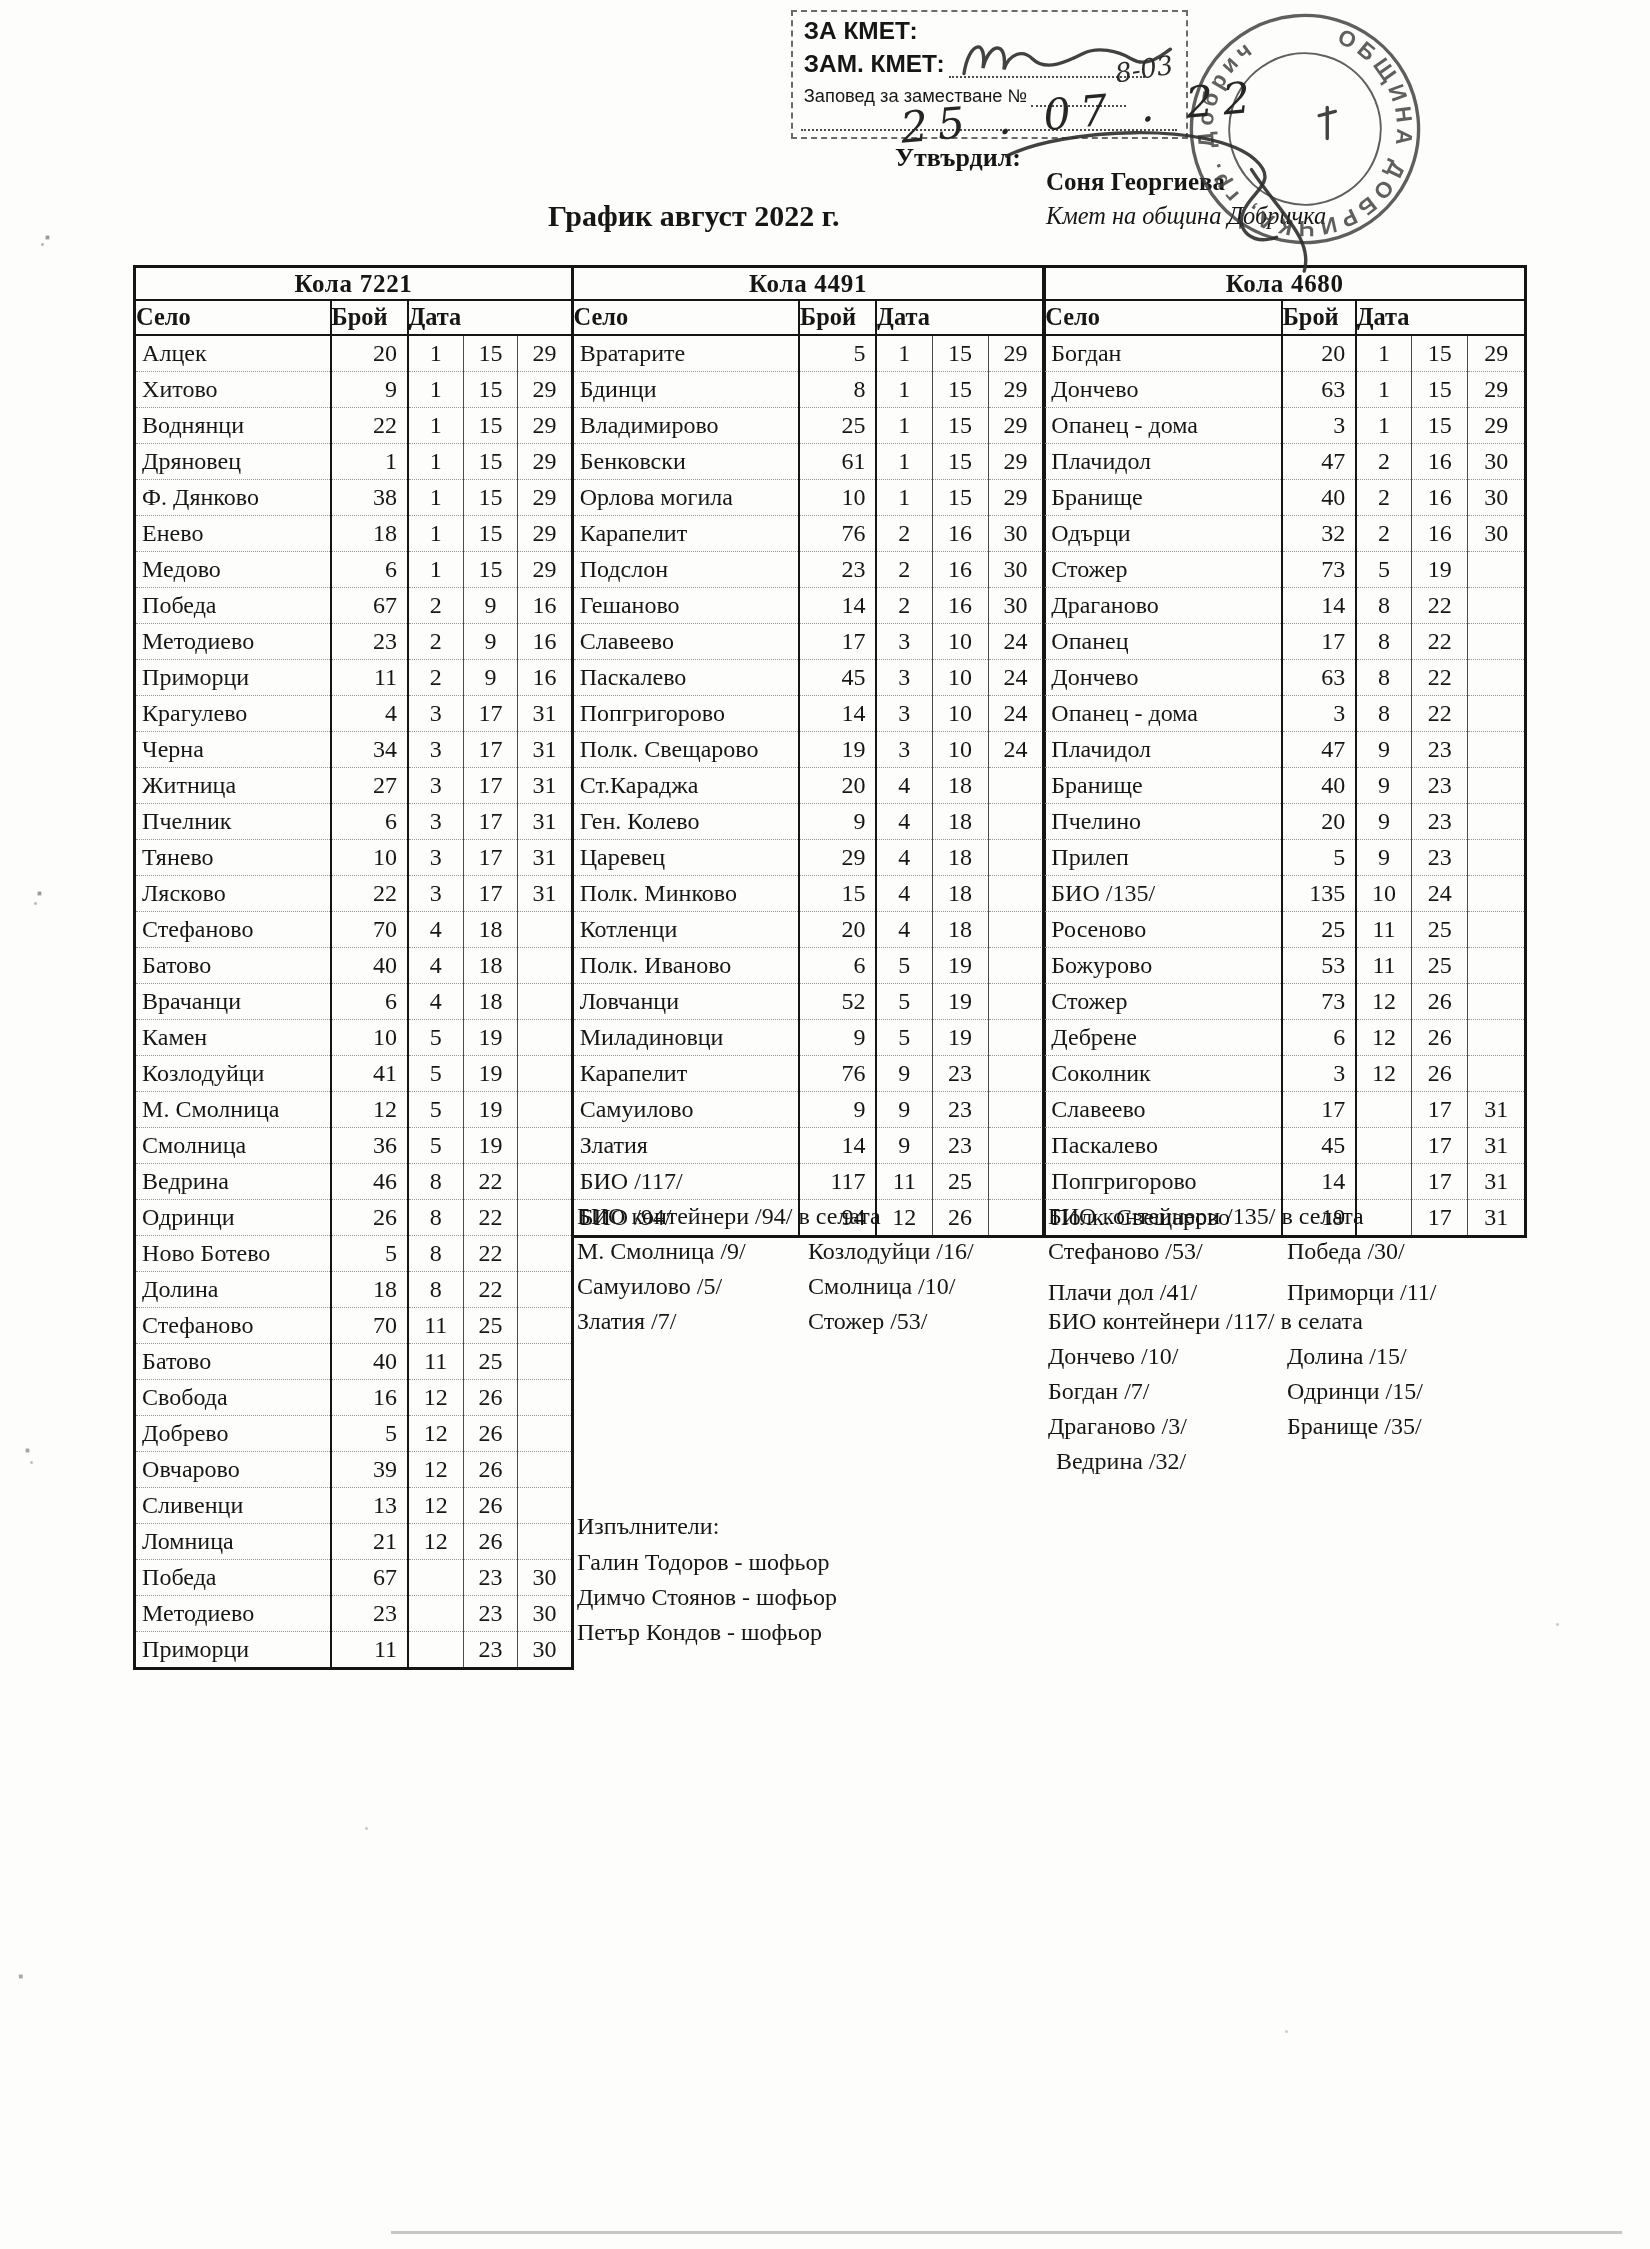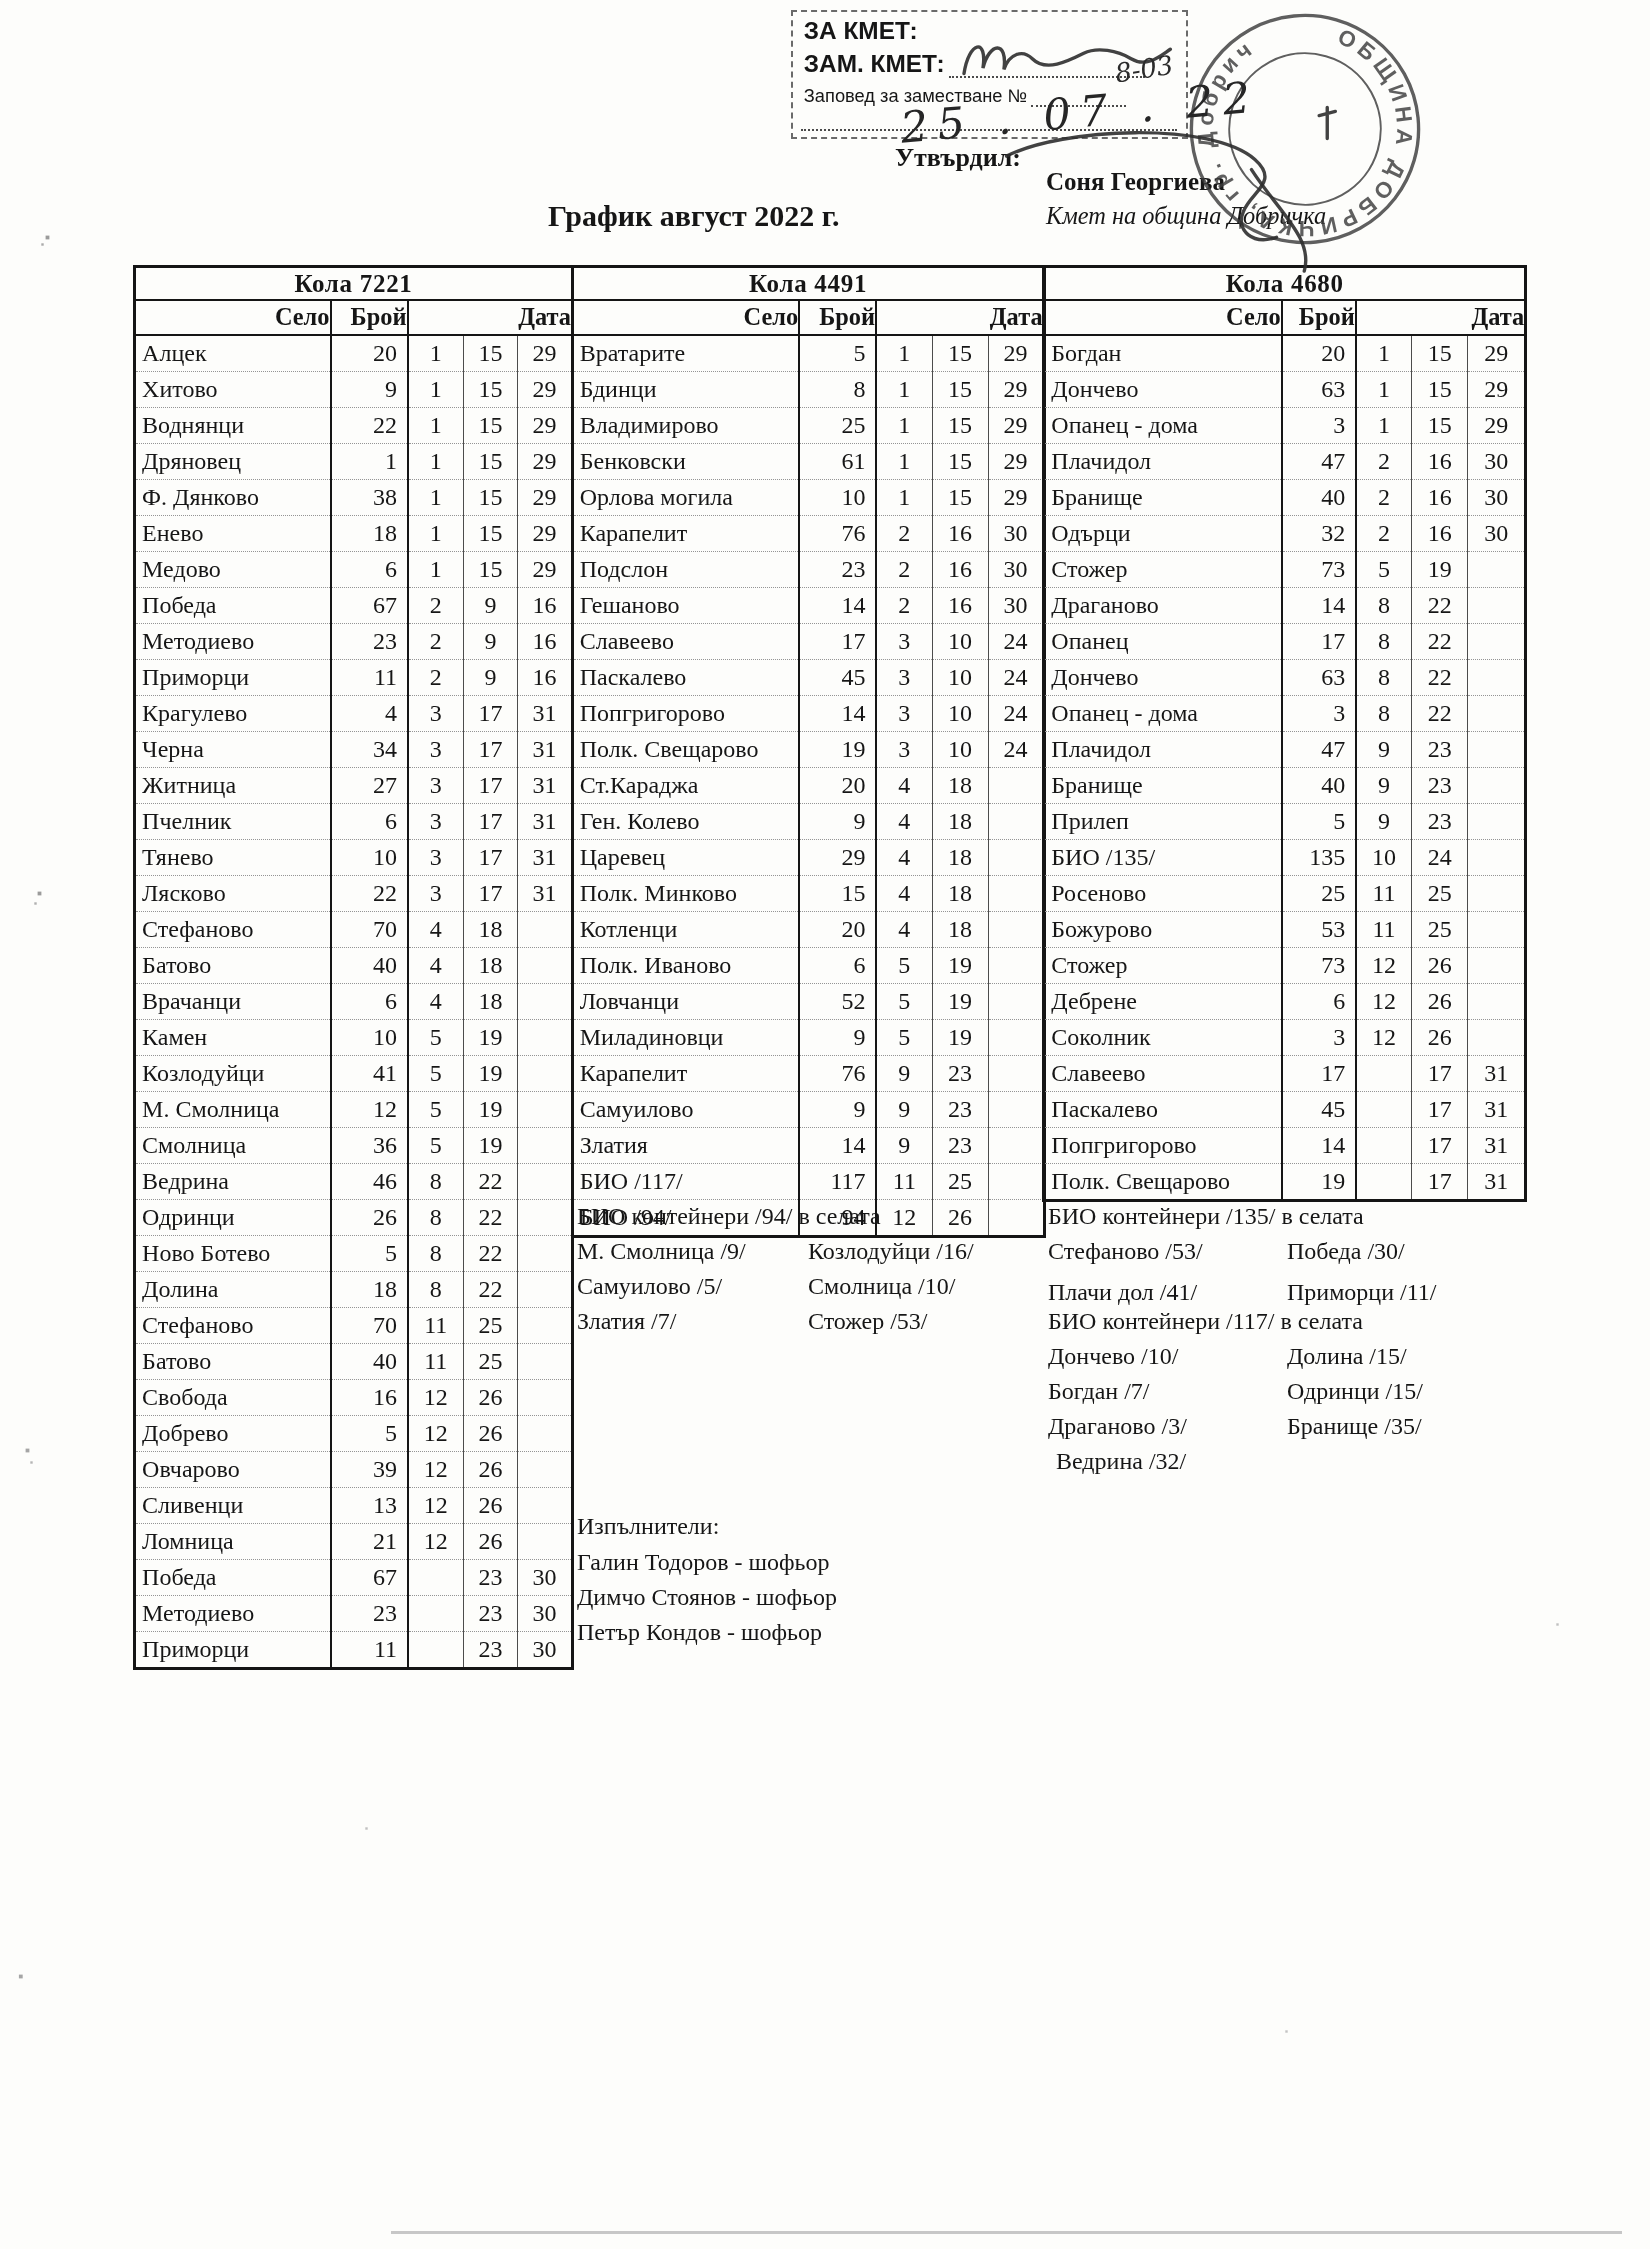--- a/index.html
+++ b/index.html
@@ -40,21 +40,21 @@
   .ink path{fill:none;stroke:#2d2d2d;stroke-width:5px;stroke-linecap:round;opacity:.9;}
 
   
   #tables{position:absolute;left:133px;top:265px;display:flex;align-items:flex-start;}
   .tbl{border-collapse:collapse;table-layout:fixed;background:transparent;}
   .tbl{border:3.4px solid #151515;padding-left:28px;}
   .tbl + .tbl{margin-left:-3.4px;}
   .tbl th,.tbl td{overflow:hidden;white-space:nowrap;padding:0;}
   .car-row th{height:31px;border-bottom:2.7px solid #151515;font-weight:bold;font-size:25px;
               text-align:center;letter-spacing:0.7px;}
-  .hdr-row th{height:32.5px;border-bottom:2.7px solid #151515;font-weight:bold;font-size:24.4px;text-align:right;}
+  .hdr-row th{height:32.5px;border-bottom:2.7px solid #151515;font-weight:bold;font-size:24.4px;text-align:left;}
   .hdr-row th.h-selo,.hdr-row th.h-broy{border-right:2px solid #151515;}
   .tbl td{height:35px;font-size:24px;border-bottom:1.4px dotted #949494;}
   td.selo{border-right:2px solid #151515;padding-left:6.1px;text-align:left;}
   td.broy{border-right:2px solid #151515;text-align:right;padding-right:9.5px;}
   td.d{text-align:center;}
   td.d1,td.d2{border-right:1.4px solid #4c4c4c;}
 
   
   .notes{position:absolute;top:1199px;font-size:24px;}
   .notes-mid{left:577px;}
@@ -689,20 +689,27 @@
           <tr>
             <td class="selo">Плачидол</td>
             <td class="broy">47</td>
             <td class="d d1">9</td>
             <td class="d d2">23</td>
             <td class="d d3"></td>
           </tr>
           <tr>
             <td class="selo">Бранище</td>
             <td class="broy">40</td>
+            <td class="d d1">9</td>
+            <td class="d d2">23</td>
+            <td class="d d3"></td>
+          </tr>
+          <tr>
+            <td class="selo">Пчелино</td>
+            <td class="broy">20</td>
             <td class="d d1">9</td>
             <td class="d d2">23</td>
             <td class="d d3"></td>
           </tr>
           <tr>
             <td class="selo">Прилеп</td>
             <td class="broy">5</td>
             <td class="d d1">9</td>
             <td class="d d2">23</td>
             <td class="d d3"></td>

